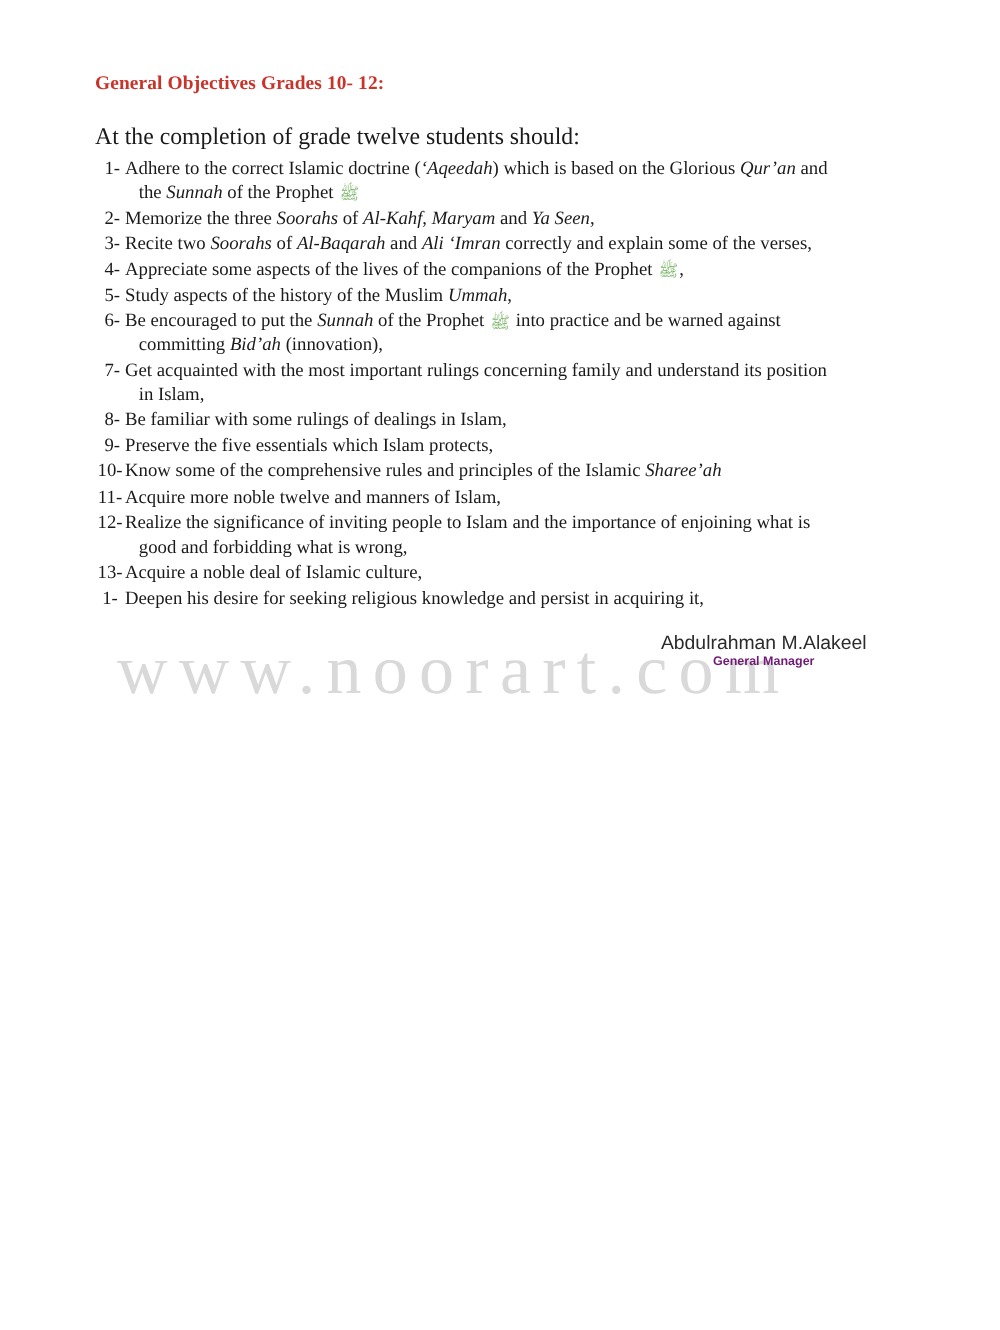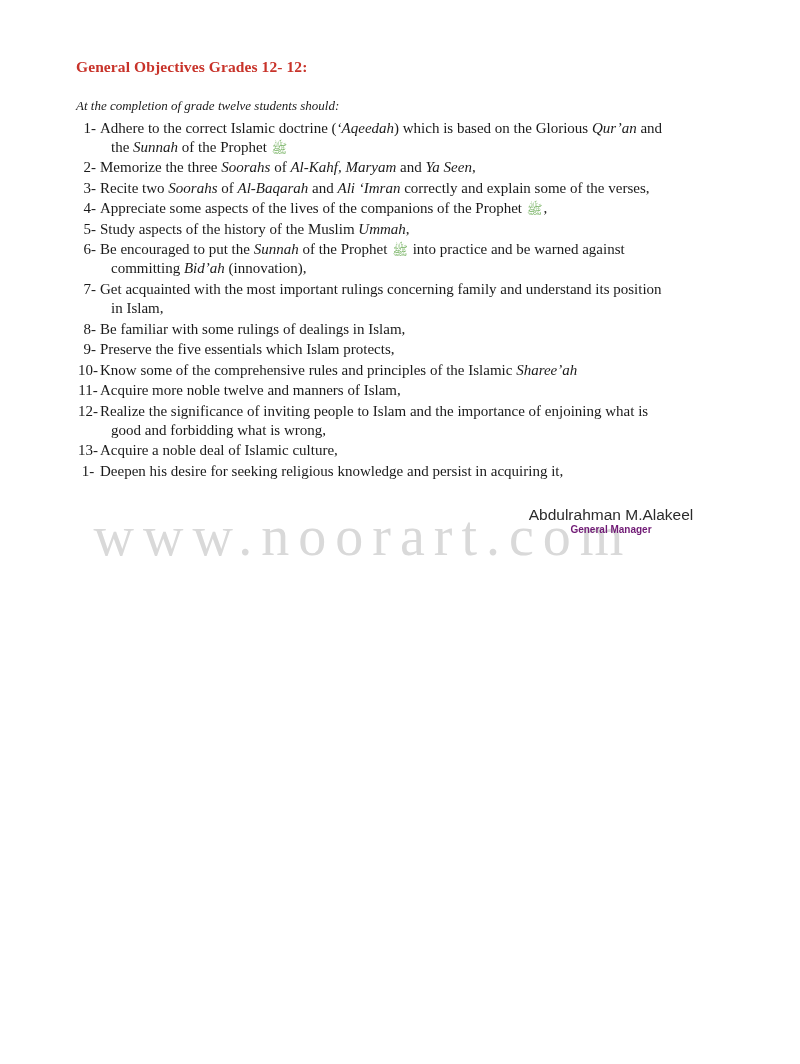--- a/index.html
+++ b/index.html
@@ -45,24 +45,23 @@
 
   .doc-title {
     font-size: 15.5px;
     font-weight: bold;
     color: #c8332a;
     margin: 0 0 22px 0;
     letter-spacing: 0.1px;
   }
 
   .lead-in {
-    font-size: 13px;
+    font-size: 19px;
     margin: 0 0 4px 0;
     line-height: 1.28;
-    font-style: italic;
   }
 
   ol.objectives {
     list-style: none;
     margin: 0;
     padding: 0;
     font-size: 15px;
     line-height: 1.27;
   }
   ol.objectives > li {
@@ -128,21 +127,21 @@
 </style>
 </head>
 <body>
 
 <div class="page">
 
   <div class="watermark">www.noorart.com</div>
 
   <div class="content">
 
-    <h1 class="doc-title">General Objectives Grades 12- 12:</h1>
+    <h1 class="doc-title">General Objectives Grades 10- 12:</h1>
 
     <p class="lead-in">At the completion of grade twelve students should:</p>
 
     <ol class="objectives" id="objectives-list">
         <li>
           <span class="num pad">1-</span>
           <span class="txt">Adhere to the correct Islamic doctrine (<em>‘Aqeedah</em>) which is based on the Glorious <em>Qur’an</em> and<span class="cont">the <em>Sunnah</em> of the Prophet <span class="saw">ﷺ</span></span></span>
         </li>
         <li>
           <span class="num pad">2-</span>

